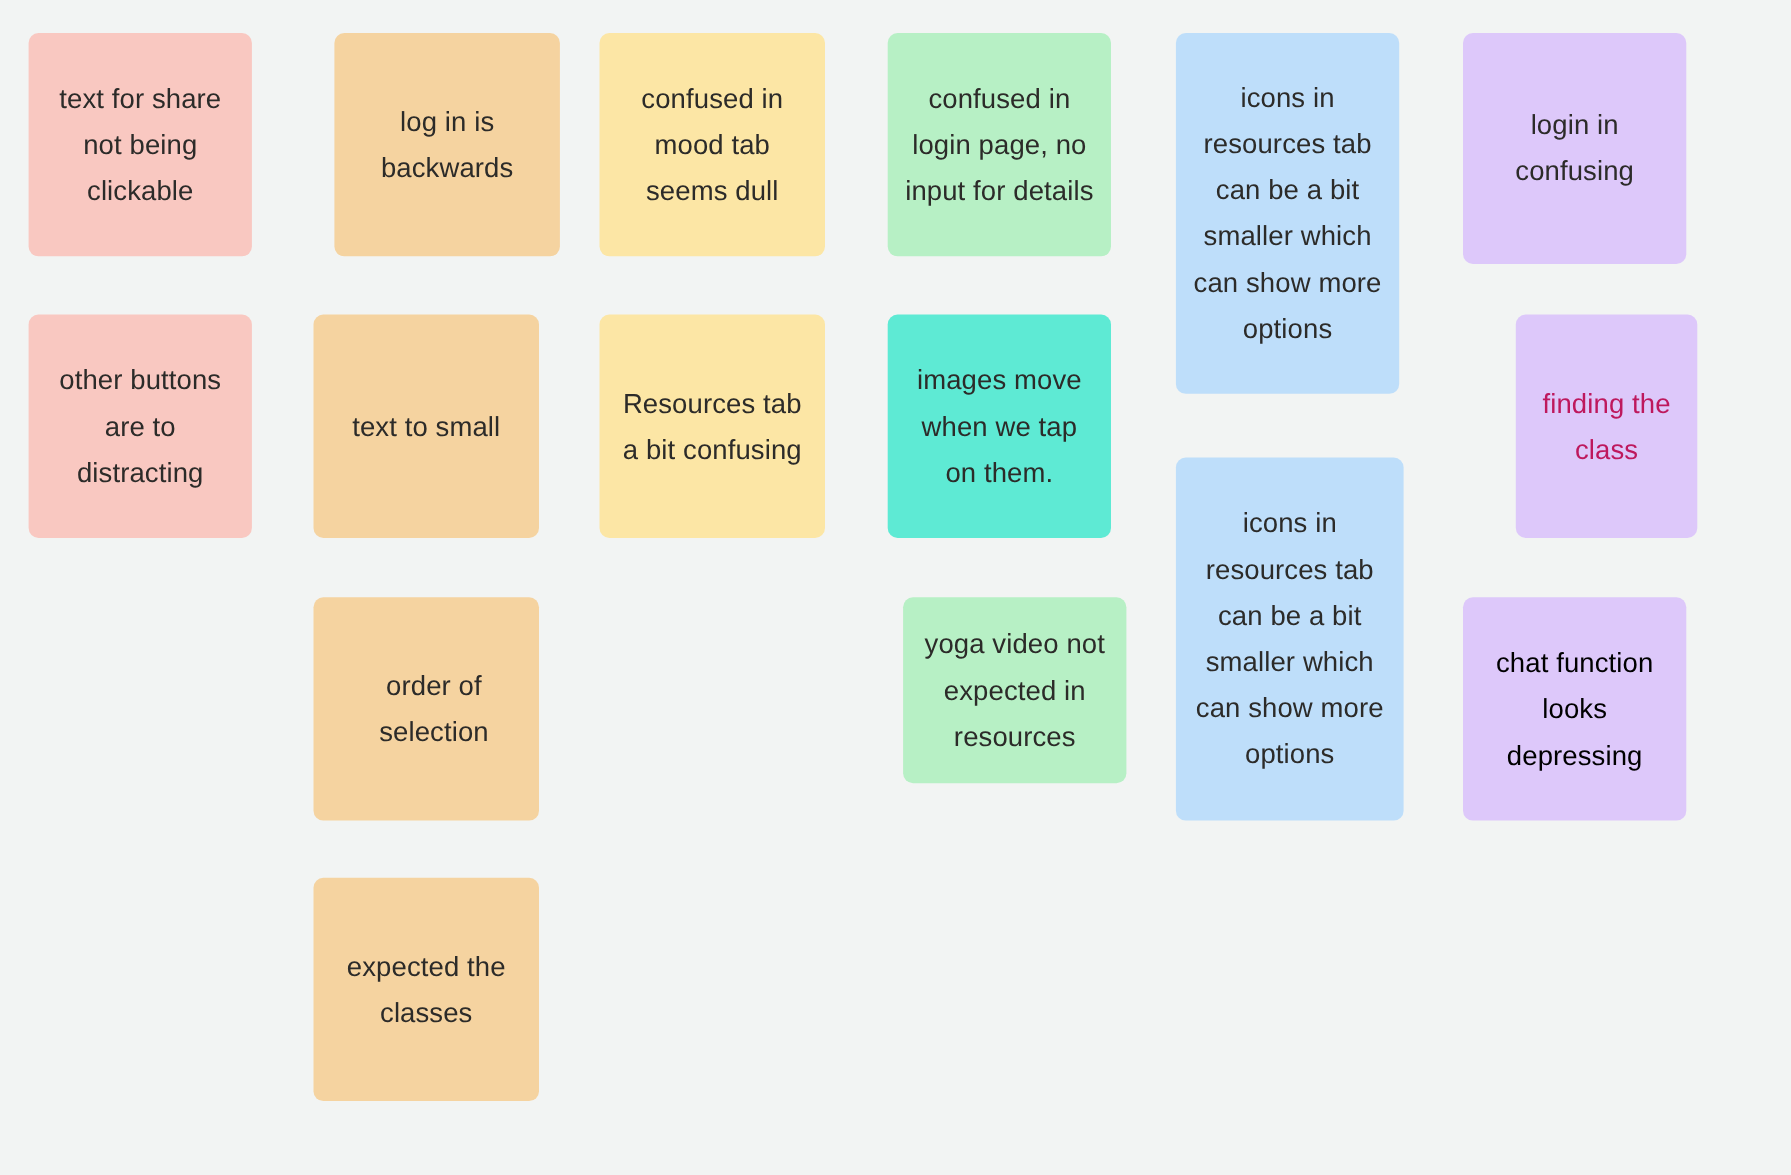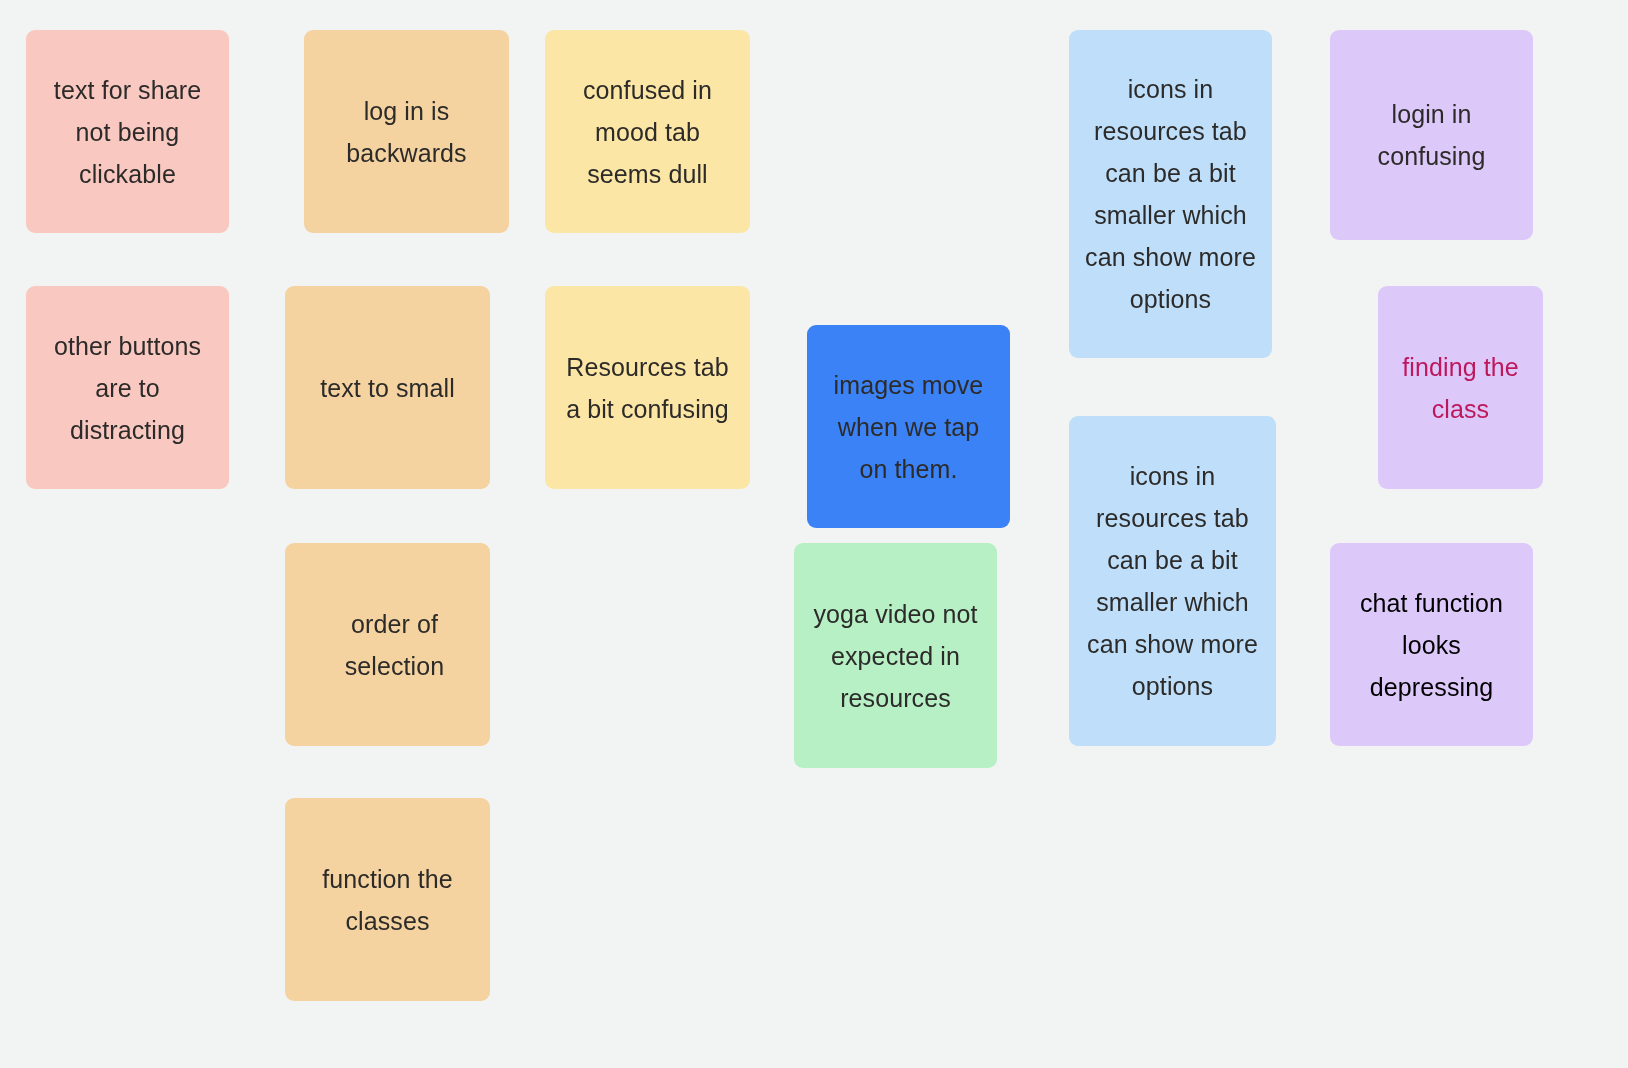--- a/index.html
+++ b/index.html
@@ -56,32 +56,35 @@
     <div class="note" style="left: 285px; top: 30px; width: 205px; height: 203px; background: rgb(245, 211, 160); color: rgb(44, 43, 41); margin-left: 19px;">
       <span class="note-text">log in is backwards</span>
     </div>
     <div class="note" style="left: 285px; top: 286px; width: 205px; height: 203px; background: rgb(245, 211, 160); color: rgb(44, 43, 41);">
       <span class="note-text">text to small</span>
     </div>
     <div class="note" style="left: 285px; top: 543px; width: 205px; height: 203px; background: rgb(245, 211, 160); color: rgb(44, 43, 41); padding-left: 28px;">
       <span class="note-text">order of selection</span>
     </div>
     <div class="note" style="left: 285px; top: 798px; width: 205px; height: 203px; background: rgb(245, 211, 160); color: rgb(44, 43, 41);">
-      <span class="note-text">function the classes</span>
+      <span class="note-text">expected the classes</span>
     </div>
     <div class="note" style="left: 545px; top: 30px; width: 205px; height: 203px; background: rgb(252, 230, 165); color: rgb(44, 43, 41);">
       <span class="note-text">confused in mood tab seems dull</span>
     </div>
     <div class="note" style="left: 545px; top: 286px; width: 205px; height: 203px; background: rgb(252, 230, 165); color: rgb(44, 43, 41);">
       <span class="note-text">Resources tab a bit confusing</span>
     </div>
-    <div class="note" style="left: 807px; top: 286px; width: 203px; height: 203px; background: #3b82f6; color: rgb(44, 43, 41); margin-top: 39px;">
+    <div class="note" style="left: 807px; top: 30px; width: 203px; height: 203px; background: rgb(183, 240, 197); color: rgb(44, 43, 41);">
+      <span class="note-text">confused in login page, no input for details</span>
+    </div>
+    <div class="note" style="left: 807px; top: 286px; width: 203px; height: 203px; background: #5eead4; color: rgb(44, 43, 41);">
       <span class="note-text">images move when we tap on them.</span>
     </div>
-    <div class="note" style="left: 794px; top: 543px; width: 203px; height: 225px; background: rgb(183, 240, 197); color: rgb(44, 43, 41);">
+    <div class="note" style="left: 821px; top: 543px; width: 203px; height: 169px; background: rgb(183, 240, 197); color: rgb(44, 43, 41);">
       <span class="note-text">yoga video not expected in resources</span>
     </div>
     <div class="note" style="left: 1069px; top: 30px; width: 203px; height: 328px; background: rgb(190, 222, 250); color: rgb(44, 43, 41);">
       <span class="note-text">icons in resources tab can be a bit smaller which can show more options</span>
     </div>
     <div class="note" style="left: 1069px; top: 416px; width: 207px; height: 330px; background: rgb(190, 222, 250); color: rgb(44, 43, 41);">
       <span class="note-text">icons in resources tab can be a bit smaller which can show more options</span>
     </div>
     <div class="note" style="left: 1330px; top: 30px; width: 203px; height: 210px; background: rgb(221, 200, 250); color: rgb(44, 43, 41);">
       <span class="note-text">login in confusing</span>

